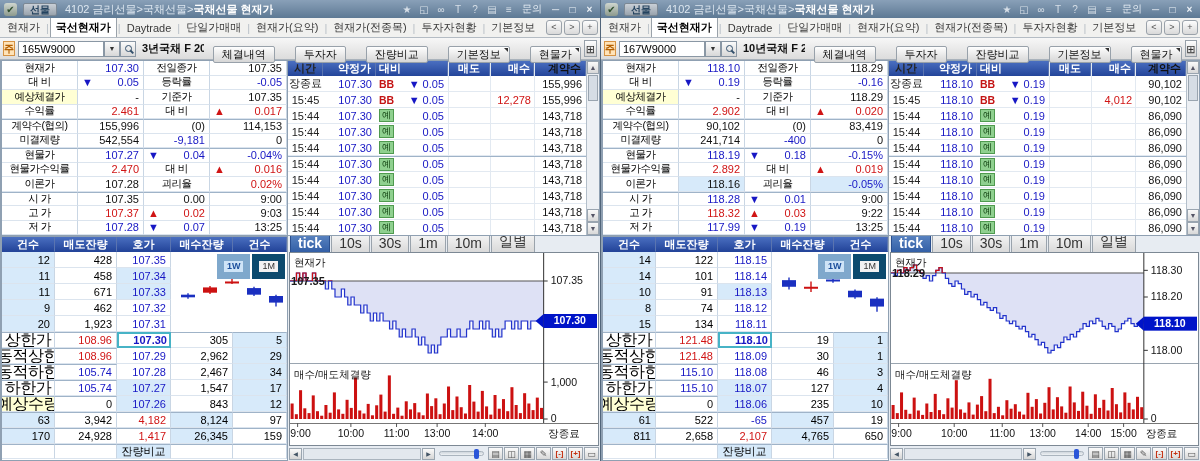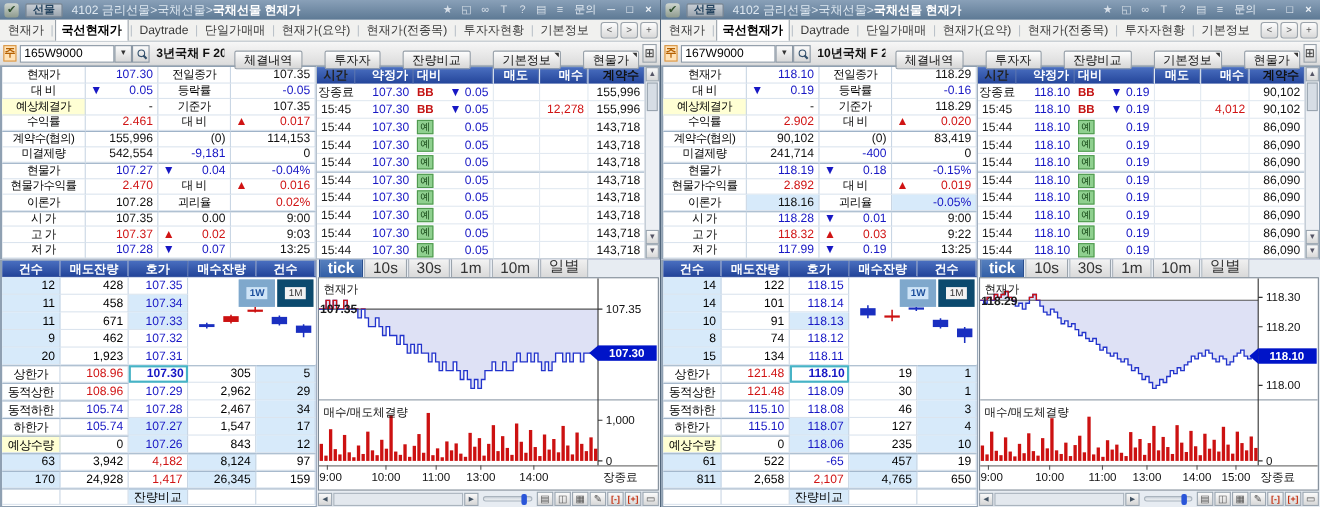--- a/index.html
+++ b/index.html
@@ -95,21 +95,21 @@
     grid-template-rows:15px repeat(10,16px) 16px 16px 15px;font-size:11px;}
   .ob{border-right:1px solid #c9d6e4;border-bottom:1px solid #dbe4ee;display:flex;align-items:center;
     justify-content:flex-end;padding:0 4px;overflow:hidden;white-space:nowrap;}
   .ob.h{background:linear-gradient(#4a6fc0,#24459a);color:#fff;font-weight:bold;justify-content:center;
     border-right:1px solid #5a74b0;border-bottom:1px solid #24459a;padding:0 1px;}
   .ob.ctr{justify-content:center;}
   .ob.nob{border-right:none;border-bottom:none;}
   .ob.lb{background:#d7eafa;}
   .ob.sepT{border-top:1px solid #9fb3c8;}
   .ob.cur{border:2px solid #47b3c6;padding:0 2px;justify-content:flex-end;font-weight:bold;}
-  .ob.lim{justify-content:center;font-size:11px;letter-spacing:-0.5px;padding:4px 1px;color:#000;}
+  .ob.lim{justify-content:center;font-size:16px;letter-spacing:-0.5px;padding:4px 1px;color:#000;}
   .minichart{position:absolute;left:171px;top:16px;width:114px;height:78px;background:#fff;}
   .miniBtns{position:absolute;right:2px;top:1px;display:flex;gap:2px;font-size:9px;z-index:2;}
   .miniBtns span{padding:0 3px;border:7px solid #0c4a6e;background:#f2f2f2;color:#333;line-height:11px;}
   .miniBtns span.sel{background:#cfe4f7;border-color:#7fa8cc;color:#1c4f9c;font-weight:bold;}
 
   .chartpanel{flex:1 1 auto;display:flex;flex-direction:column;background:#e7ecf2;overflow:hidden;}
   .ctabs{height:16px;display:flex;align-items:flex-end;gap:1px;padding:1px 2px 0 2px;font-size:14px;}
   .ctab{padding:1px 7px;background:linear-gradient(#f6f6f6,#d9d9d9);border:1px solid #9aa3ac;border-bottom:none;
     border-radius:2px 2px 0 0;color:#333;}
   .ctab.sel{background:linear-gradient(#5b85c2,#335fa6);color:#fff;font-weight:bold;border-color:#2a4f8e;}

